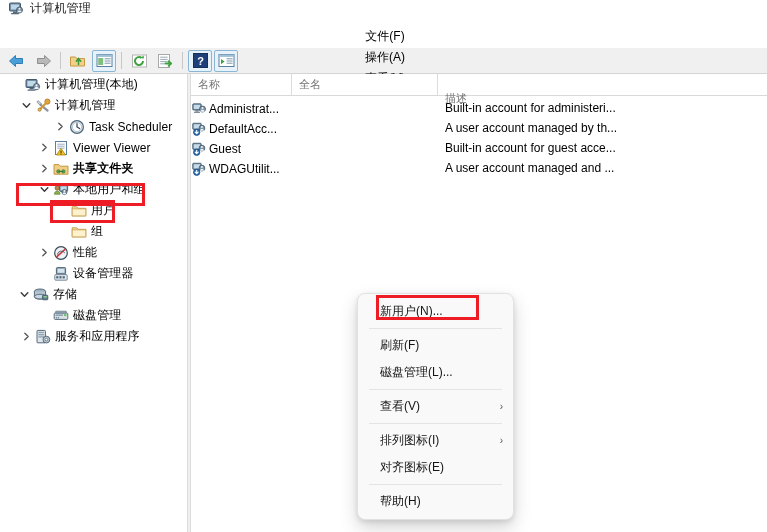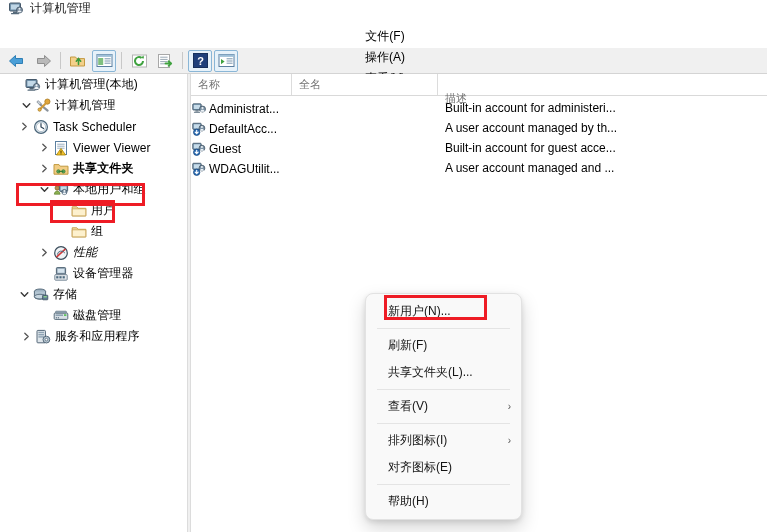--- a/index.html
+++ b/index.html
@@ -201,21 +201,21 @@
     flex: 0 0 16px;
     margin-right: 2px;
     display: flex;
     align-items: center;
     justify-content: center;
   }
 
   
   #ctxmenu {
     position: absolute;
-    left: 365px;
+    left: 357px;
     top: 293px;
     width: 157px;
     background: #f9f9f9;
     border: 1px solid #e2e2e2;
     border-radius: 8px;
     box-shadow: 0 8px 18px rgba(0,0,0,0.17), 0 2px 5px rgba(0,0,0,0.10);
     padding: 4px 0 4px 0;
     box-sizing: border-box;
     z-index: 50;
   }
@@ -372,21 +372,21 @@
           <path d="M3.2 2.6 L6.2 5.6 L4.8 7 L1.8 4 Z" fill="#cfd6dd" stroke="#7d8892" stroke-width="0.8"></path>
           <path d="M5.4 6.6 L12.6 12.6" stroke="#8a939c" stroke-width="2.2" stroke-linecap="round"></path>
           <circle cx="12.4" cy="3.6" r="2.6" fill="#e0a63c" stroke="#a87a22" stroke-width="0.8"></circle>
           <path d="M10.4 5.8 L5.2 11" stroke="#d29b39" stroke-width="2.2" stroke-linecap="round"></path>
           <circle cx="4.6" cy="11.6" r="1.6" fill="#e7b64d" stroke="#a87a22" stroke-width="0.8"></circle>
         </svg>
       </span>
       <span class="tree-label">计算机管理</span>
     </div>
 
-    <div class="tree-row" style="padding-left:16px;">
+    <div class="tree-row" style="padding-left:52px;">
       <span class="twisty">
         <svg width="9" height="9" viewBox="0 0 9 9">
             <path d="M2.8 1.2 L6.2 4.5 L2.8 7.8" fill="none" stroke="#555555" stroke-width="1.3" stroke-linecap="round" stroke-linejoin="round"></path>
           </svg>
       </span>
       <span class="tree-icon">
         <svg width="16" height="16" viewBox="0 0 16 16">
           <circle cx="8" cy="8" r="6.4" fill="#e7edf2" stroke="#4a6579" stroke-width="1.2"></circle>
           <circle cx="8" cy="8" r="4.6" fill="#ffffff" stroke="#8ba2b3" stroke-width="0.6"></circle>
           <path d="M8 4.6 V8 L10.6 9.6" stroke="#2d4356" stroke-width="1.2" fill="none" stroke-linecap="round"></path>
@@ -467,21 +467,21 @@
       <span class="twisty empty">›</span>
       <span class="tree-icon">
         <svg width="16" height="16" viewBox="0 0 16 16">
           <path d="M1.2 3.8 h4.6 l1.2 1.5 h7.8 v7.6 h-13.6 z" fill="#f6e0a8" stroke="#c5a050" stroke-width="1"></path>
           <path d="M1.2 5.8 h13.6 v7.1 h-13.6 z" fill="#fdf1ce" stroke="#c5a050" stroke-width="0.8"></path>
         </svg>
       </span>
       <span class="tree-label">组</span>
     </div>
 
-    <div class="tree-row" style="padding-left:36px;font-style:italic;">
+    <div class="tree-row" style="padding-left:36px;">
       <span class="twisty">
         <svg width="9" height="9" viewBox="0 0 9 9">
             <path d="M2.8 1.2 L6.2 4.5 L2.8 7.8" fill="none" stroke="#555555" stroke-width="1.3" stroke-linecap="round" stroke-linejoin="round"></path>
           </svg>
       </span>
       <span class="tree-icon">
         <svg width="16" height="16" viewBox="0 0 16 16">
           <circle cx="8" cy="8" r="6.3" fill="#f1f4f6" stroke="#3c4e5c" stroke-width="1.2"></circle>
           <path d="M4 11.6 L12 4.4" stroke="#d03a3a" stroke-width="1.6" stroke-linecap="round"></path>
           <path d="M4.4 9.6 a4 4 0 0 1 7.4 -1.6" fill="none" stroke="#4a6579" stroke-width="1"></path>
@@ -654,21 +654,21 @@
 
 <div id="ctxmenu">
   <div class="ctx-item">
     <span>新用户(N)...</span>
   </div>
   <div class="ctx-sep"></div>
   <div class="ctx-item">
     <span>刷新(F)</span>
   </div>
   <div class="ctx-item">
-    <span>共享文件夹(L)...</span>
+    <span>磁盘管理(L)...</span>
   </div>
   <div class="ctx-sep"></div>
   <div class="ctx-item">
     <span>查看(V)</span>
     <span class="submenu-arrow">›</span>
   </div>
   <div class="ctx-sep"></div>
   <div class="ctx-item">
     <span>排列图标(I)</span>
     <span class="submenu-arrow">›</span>

